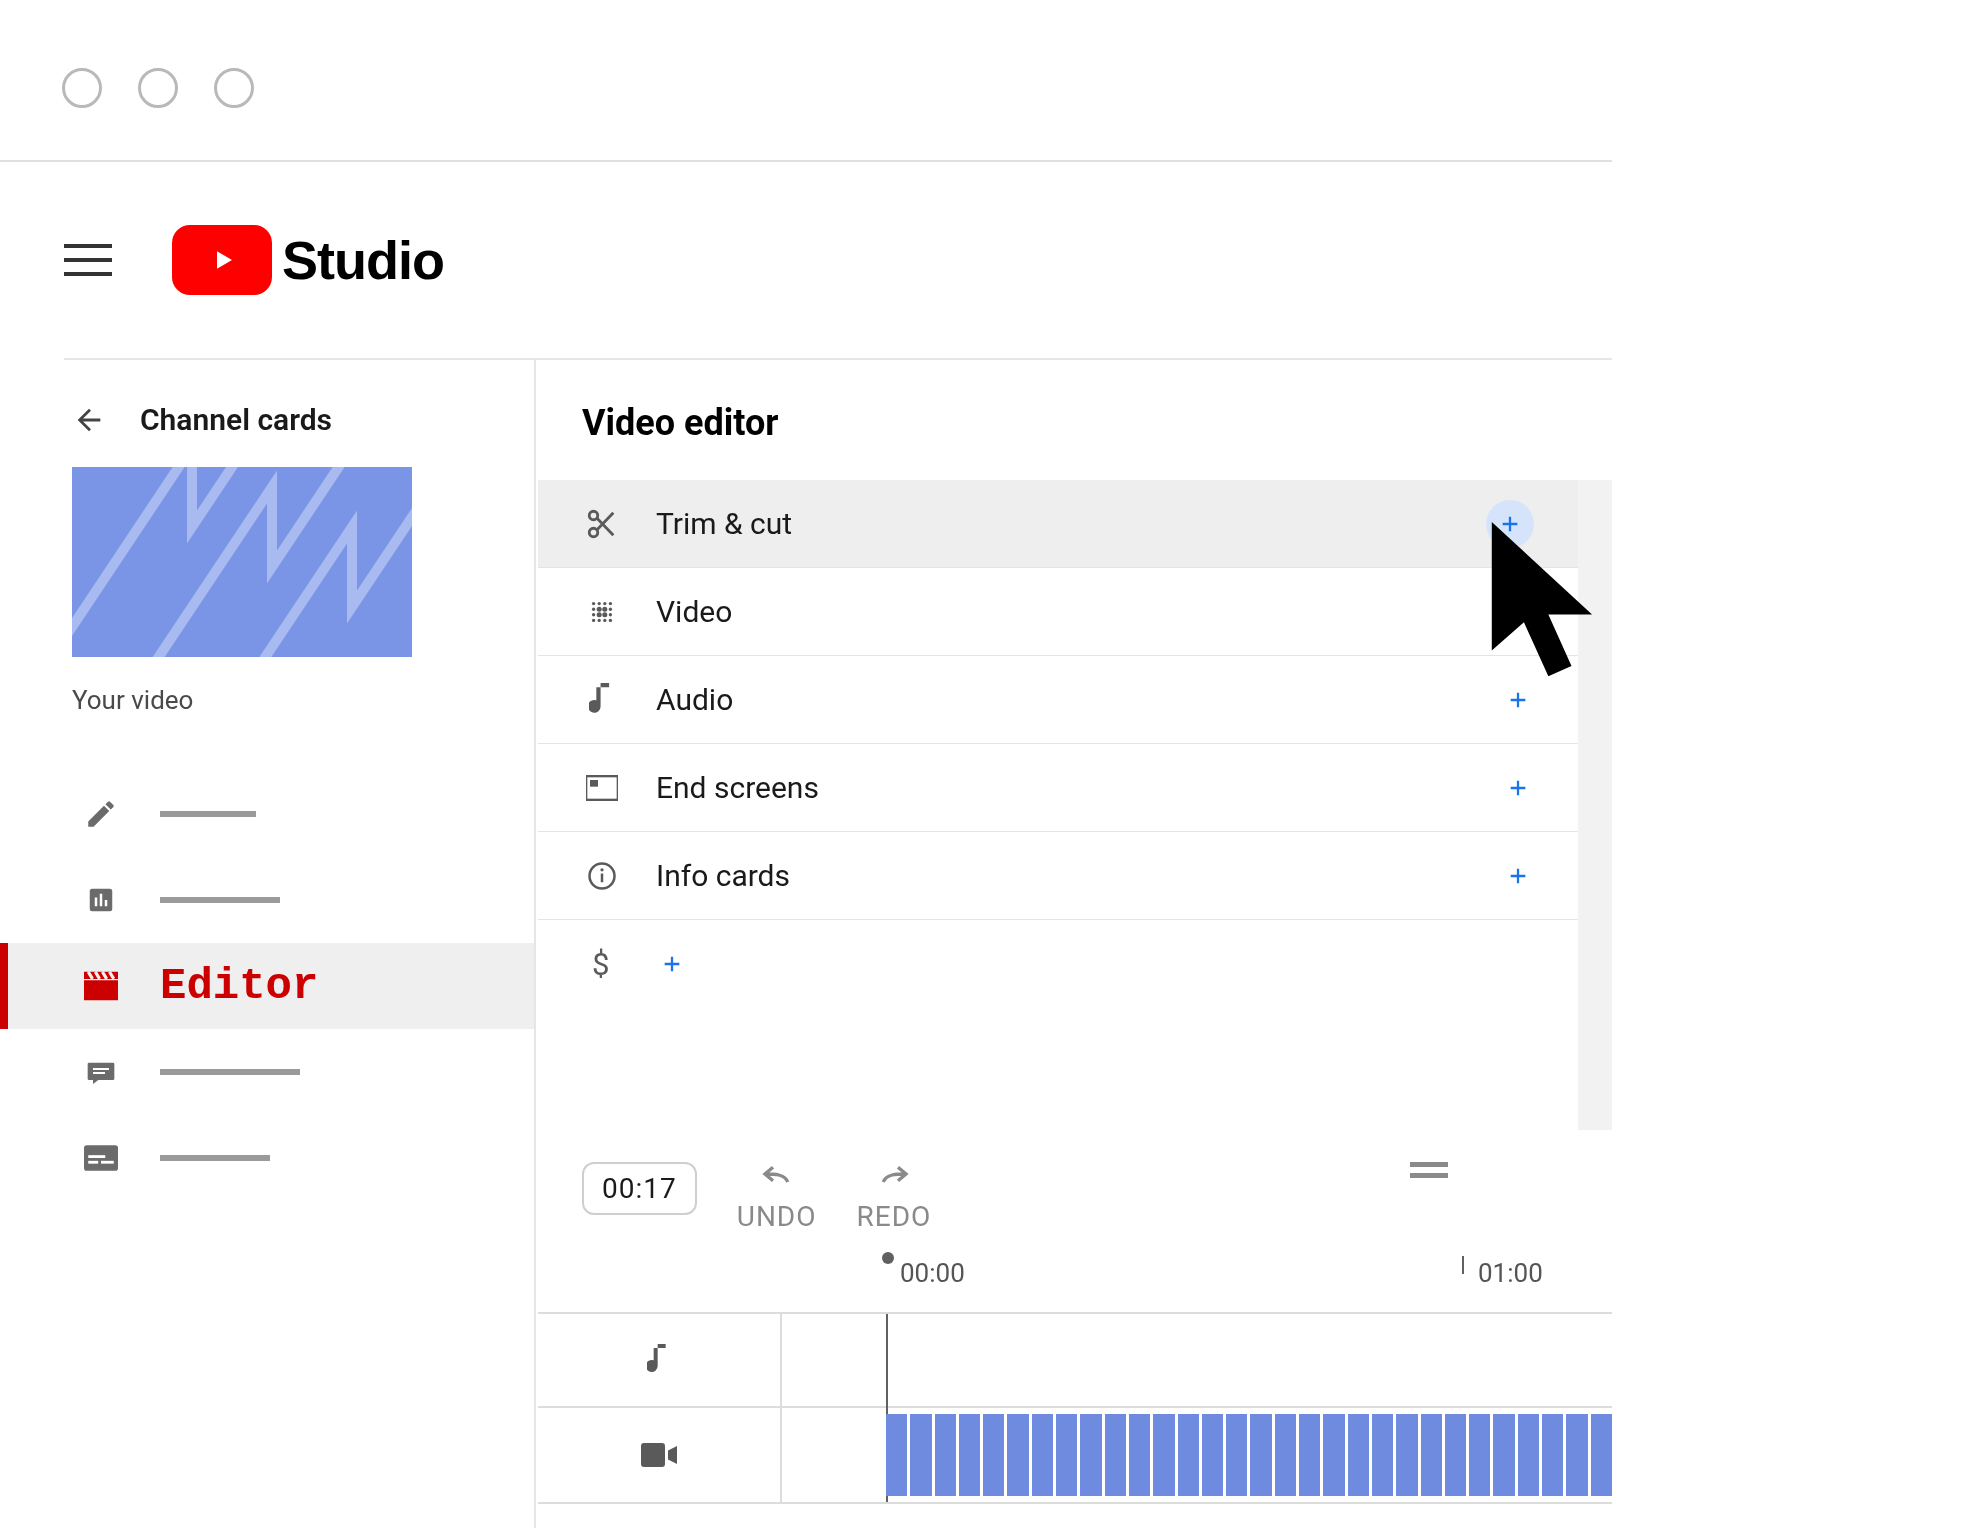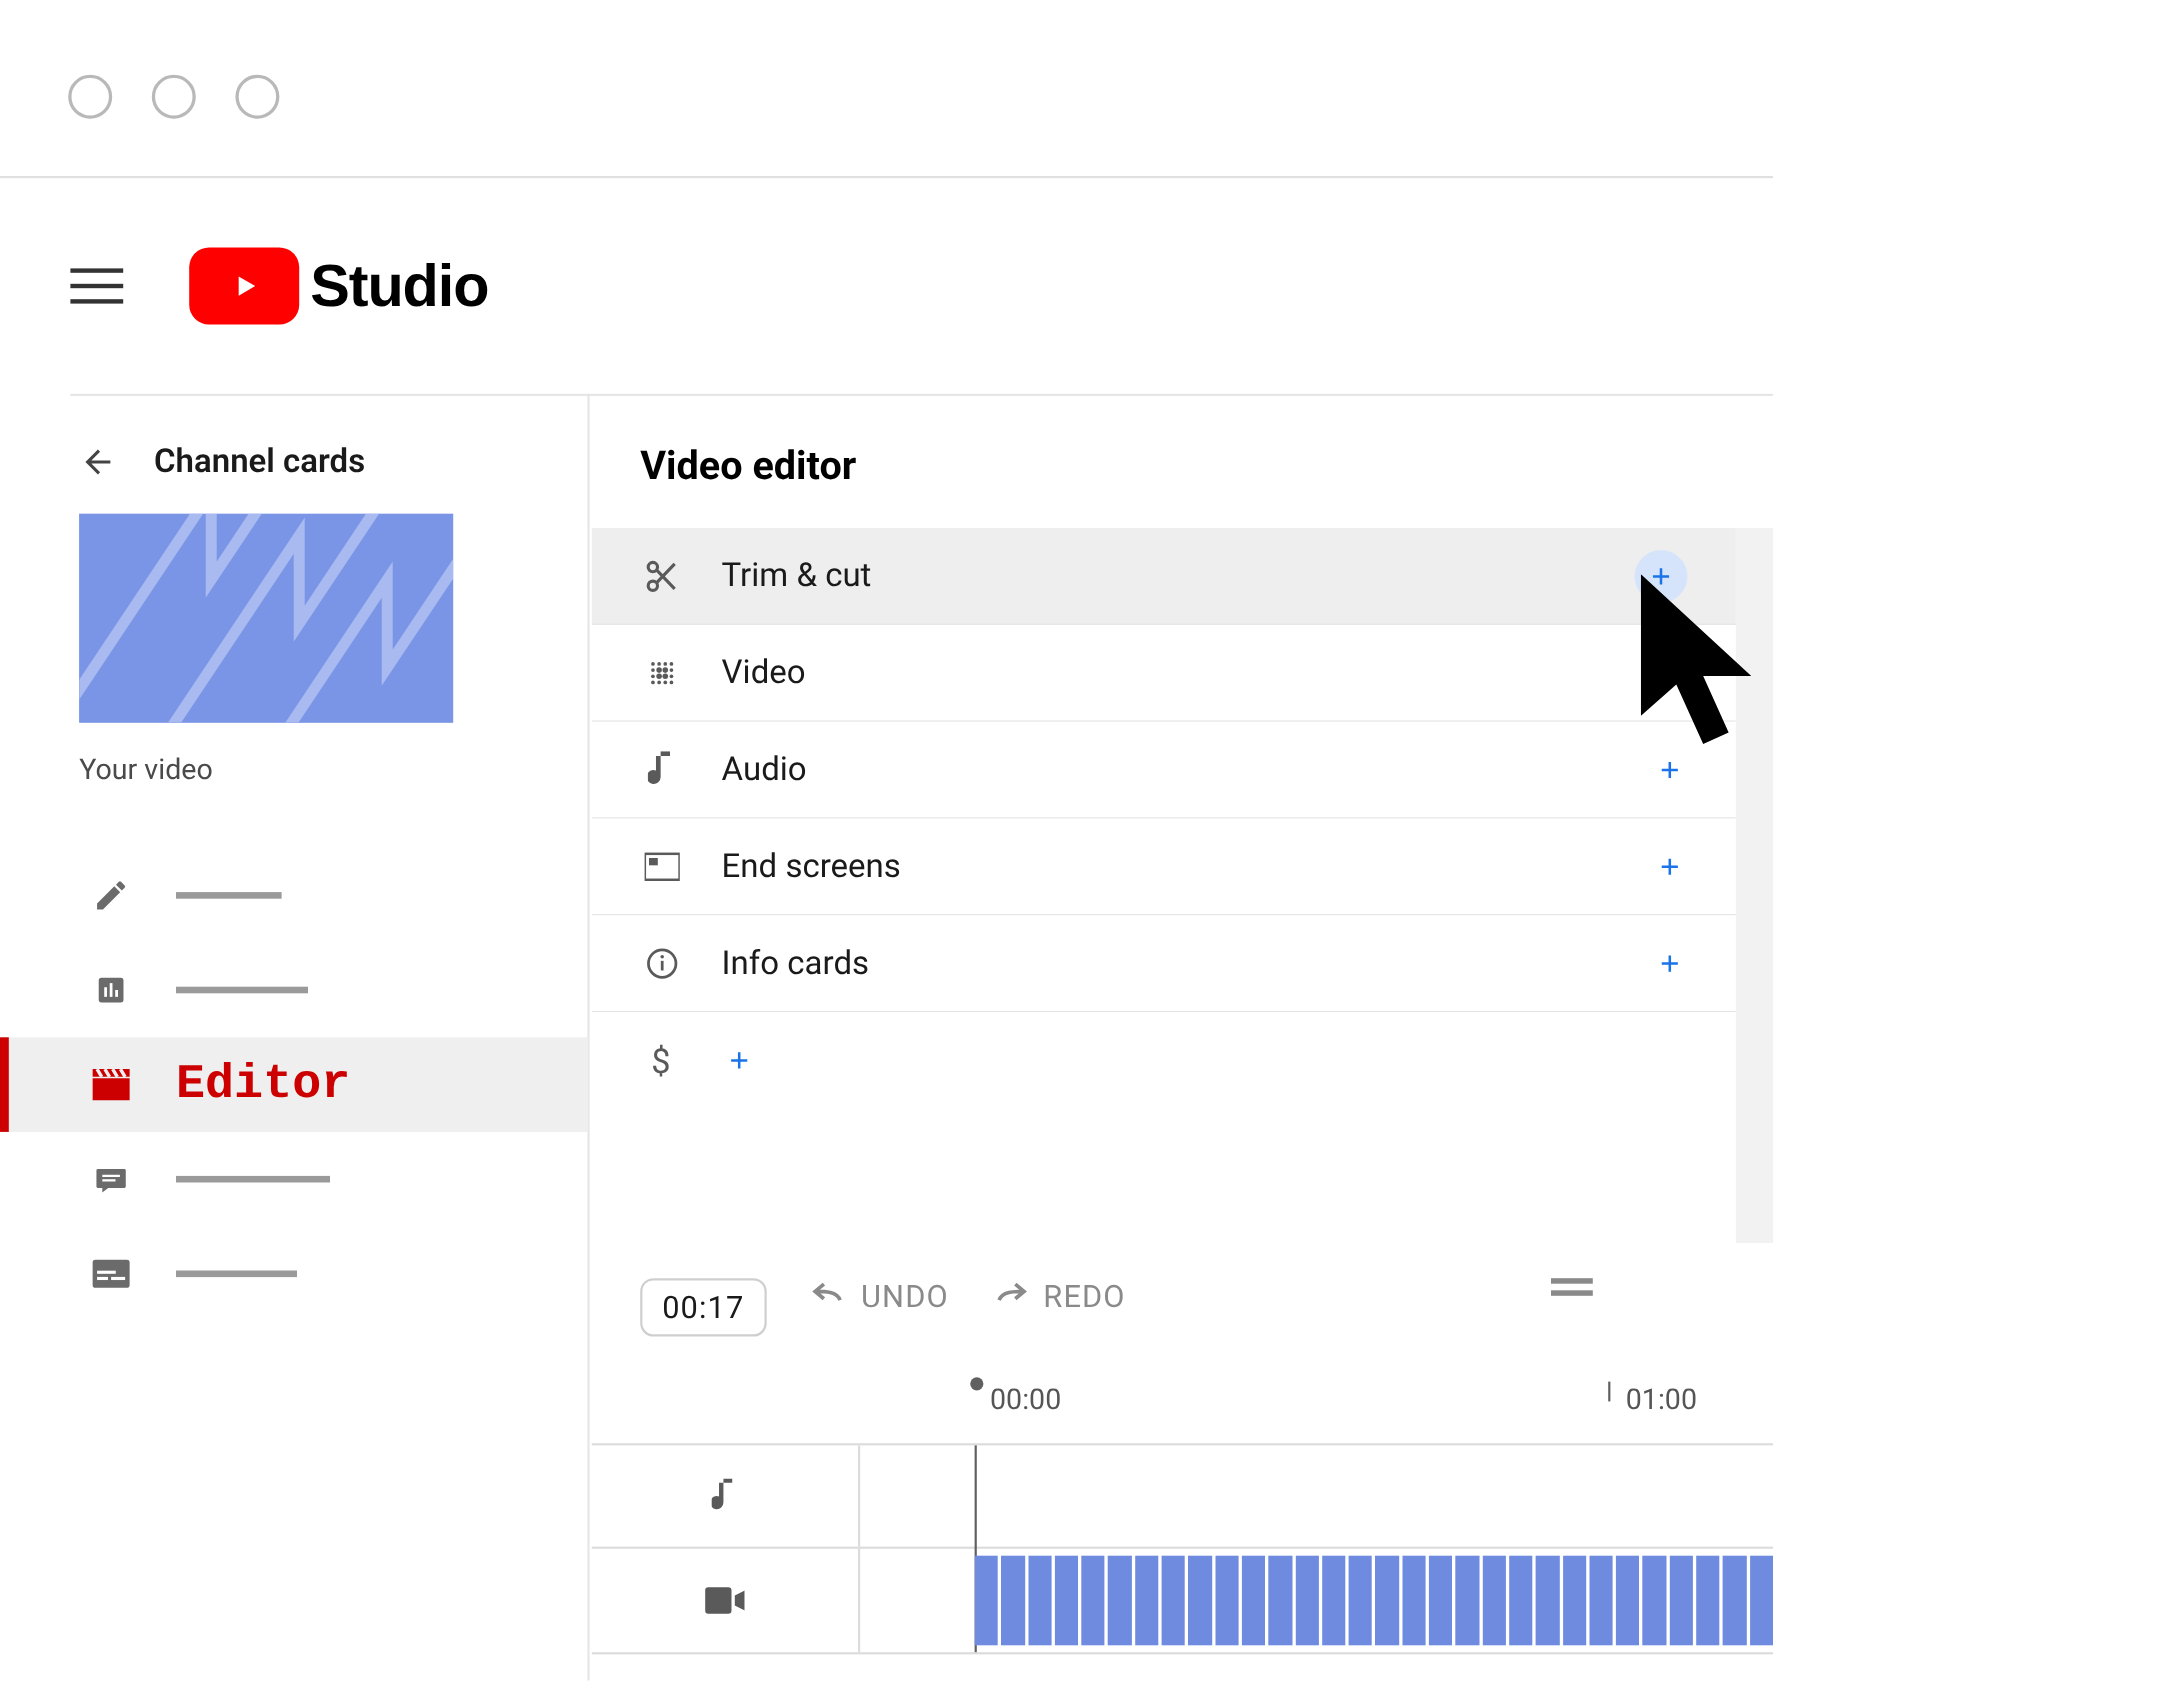--- a/index.html
+++ b/index.html
@@ -62,21 +62,21 @@
   .preview svg.stripes { position: absolute; inset: 0; width: 100%; height: 100%; }
   .preview-controls { position: absolute; bottom: 24px; left: 0; right: 0; display: flex; align-items: center; gap: 42px; padding-left: 56px; }
   .preview-hr { position: absolute; bottom: 92px; left: 40px; right: 40px; height: 3px; background: rgba(255,255,255,0.6); }
   .pc-btn { width: 44px; height: 44px; display: flex; align-items: center; justify-content: center; cursor: pointer; }
   .pc-btn svg { fill: #fff; }
 
   
   .timeline { position: absolute; left: 0; top: 772px; right: 0; bottom: 0; }
   .tl-toolbar { height: 120px; display: flex; align-items: flex-start; padding: 32px 44px 0 44px; gap: 40px; }
   .tl-time { border: 2px solid #cfcfcf; border-radius: 12px; padding: 8px 18px; font-size: 28px; letter-spacing: 1px; color: #1a1a1a; }
-  .tl-action { display: flex; gap: 14px; color: #8a8a8a; font-size: 28px; letter-spacing: 1px; cursor: pointer; }
+  .tl-action { display: flex; align-items: center; gap: 14px; color: #8a8a8a; font-size: 28px; letter-spacing: 1px; cursor: pointer; flex-direction: column; }
   .tl-action svg { stroke: #8a8a8a; }
   .tl-eq { margin-left: auto; width: 38px; height: 16px; display: flex; flex-direction: column; gap: 6px; margin-right: 120px; }
   .tl-eq div { height: 5px; background: #8a8a8a; }
 
   .ruler { height: 56px; position: relative; margin-top: 6px; }
   .ruler-tick { position: absolute; top: -4px; width: 12px; height: 12px; border-radius: 50%; background: #606060; }
   .ruler-label { position: absolute; top: 2px; font-size: 26px; color: #555; }
 
   .tracks { border-top: 2px solid #dcdcdc; border-bottom: 2px solid #dcdcdc; }
   .track { height: 94px; display: flex; border-bottom: 2px solid #dcdcdc; }

